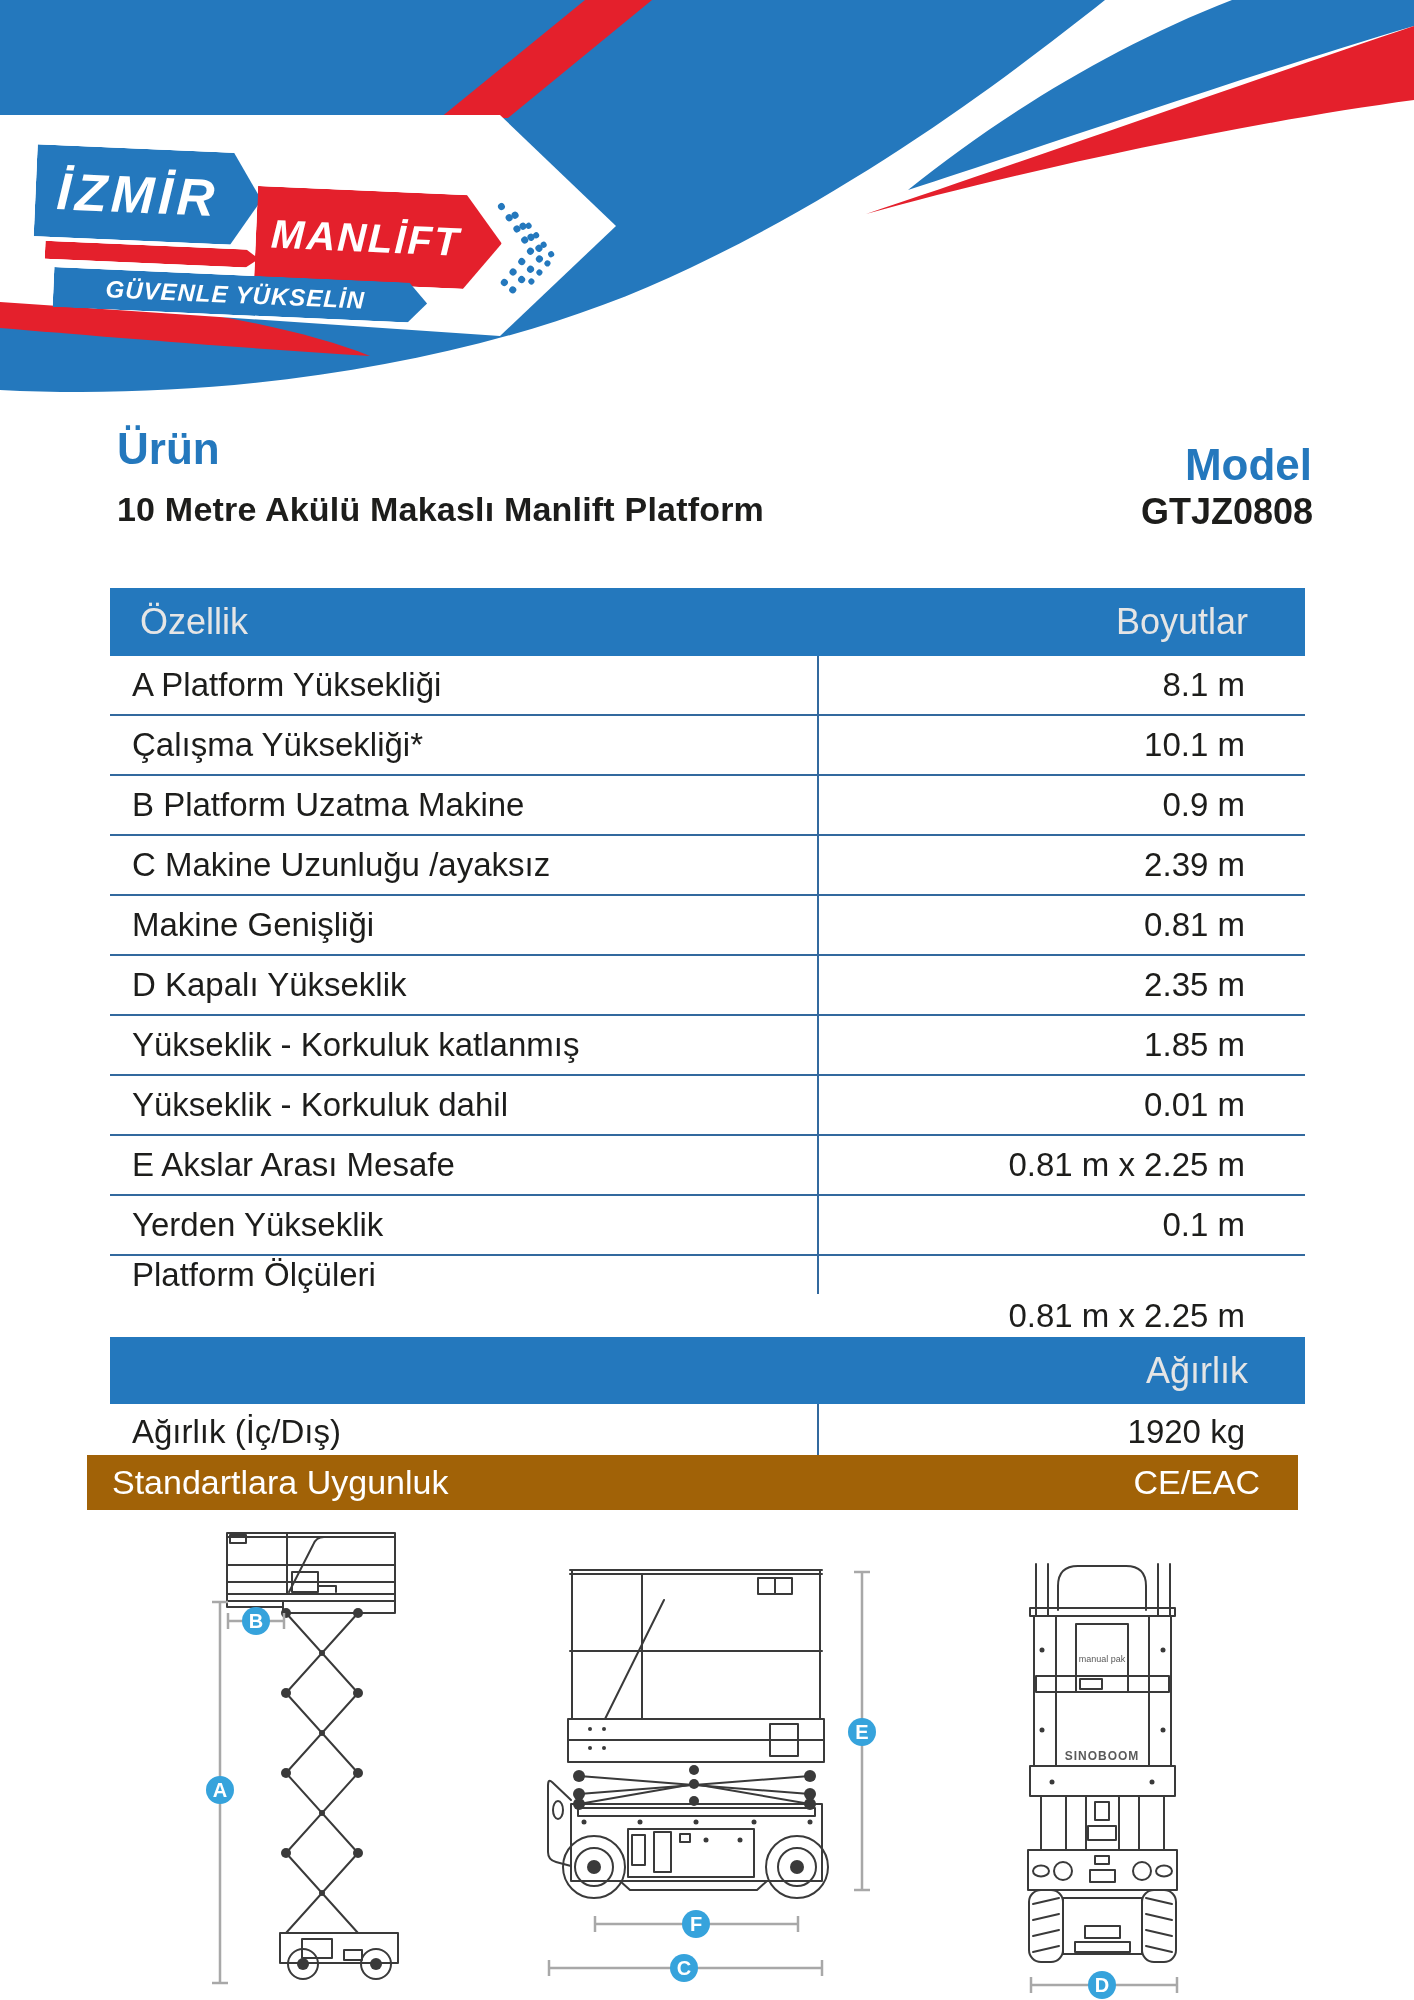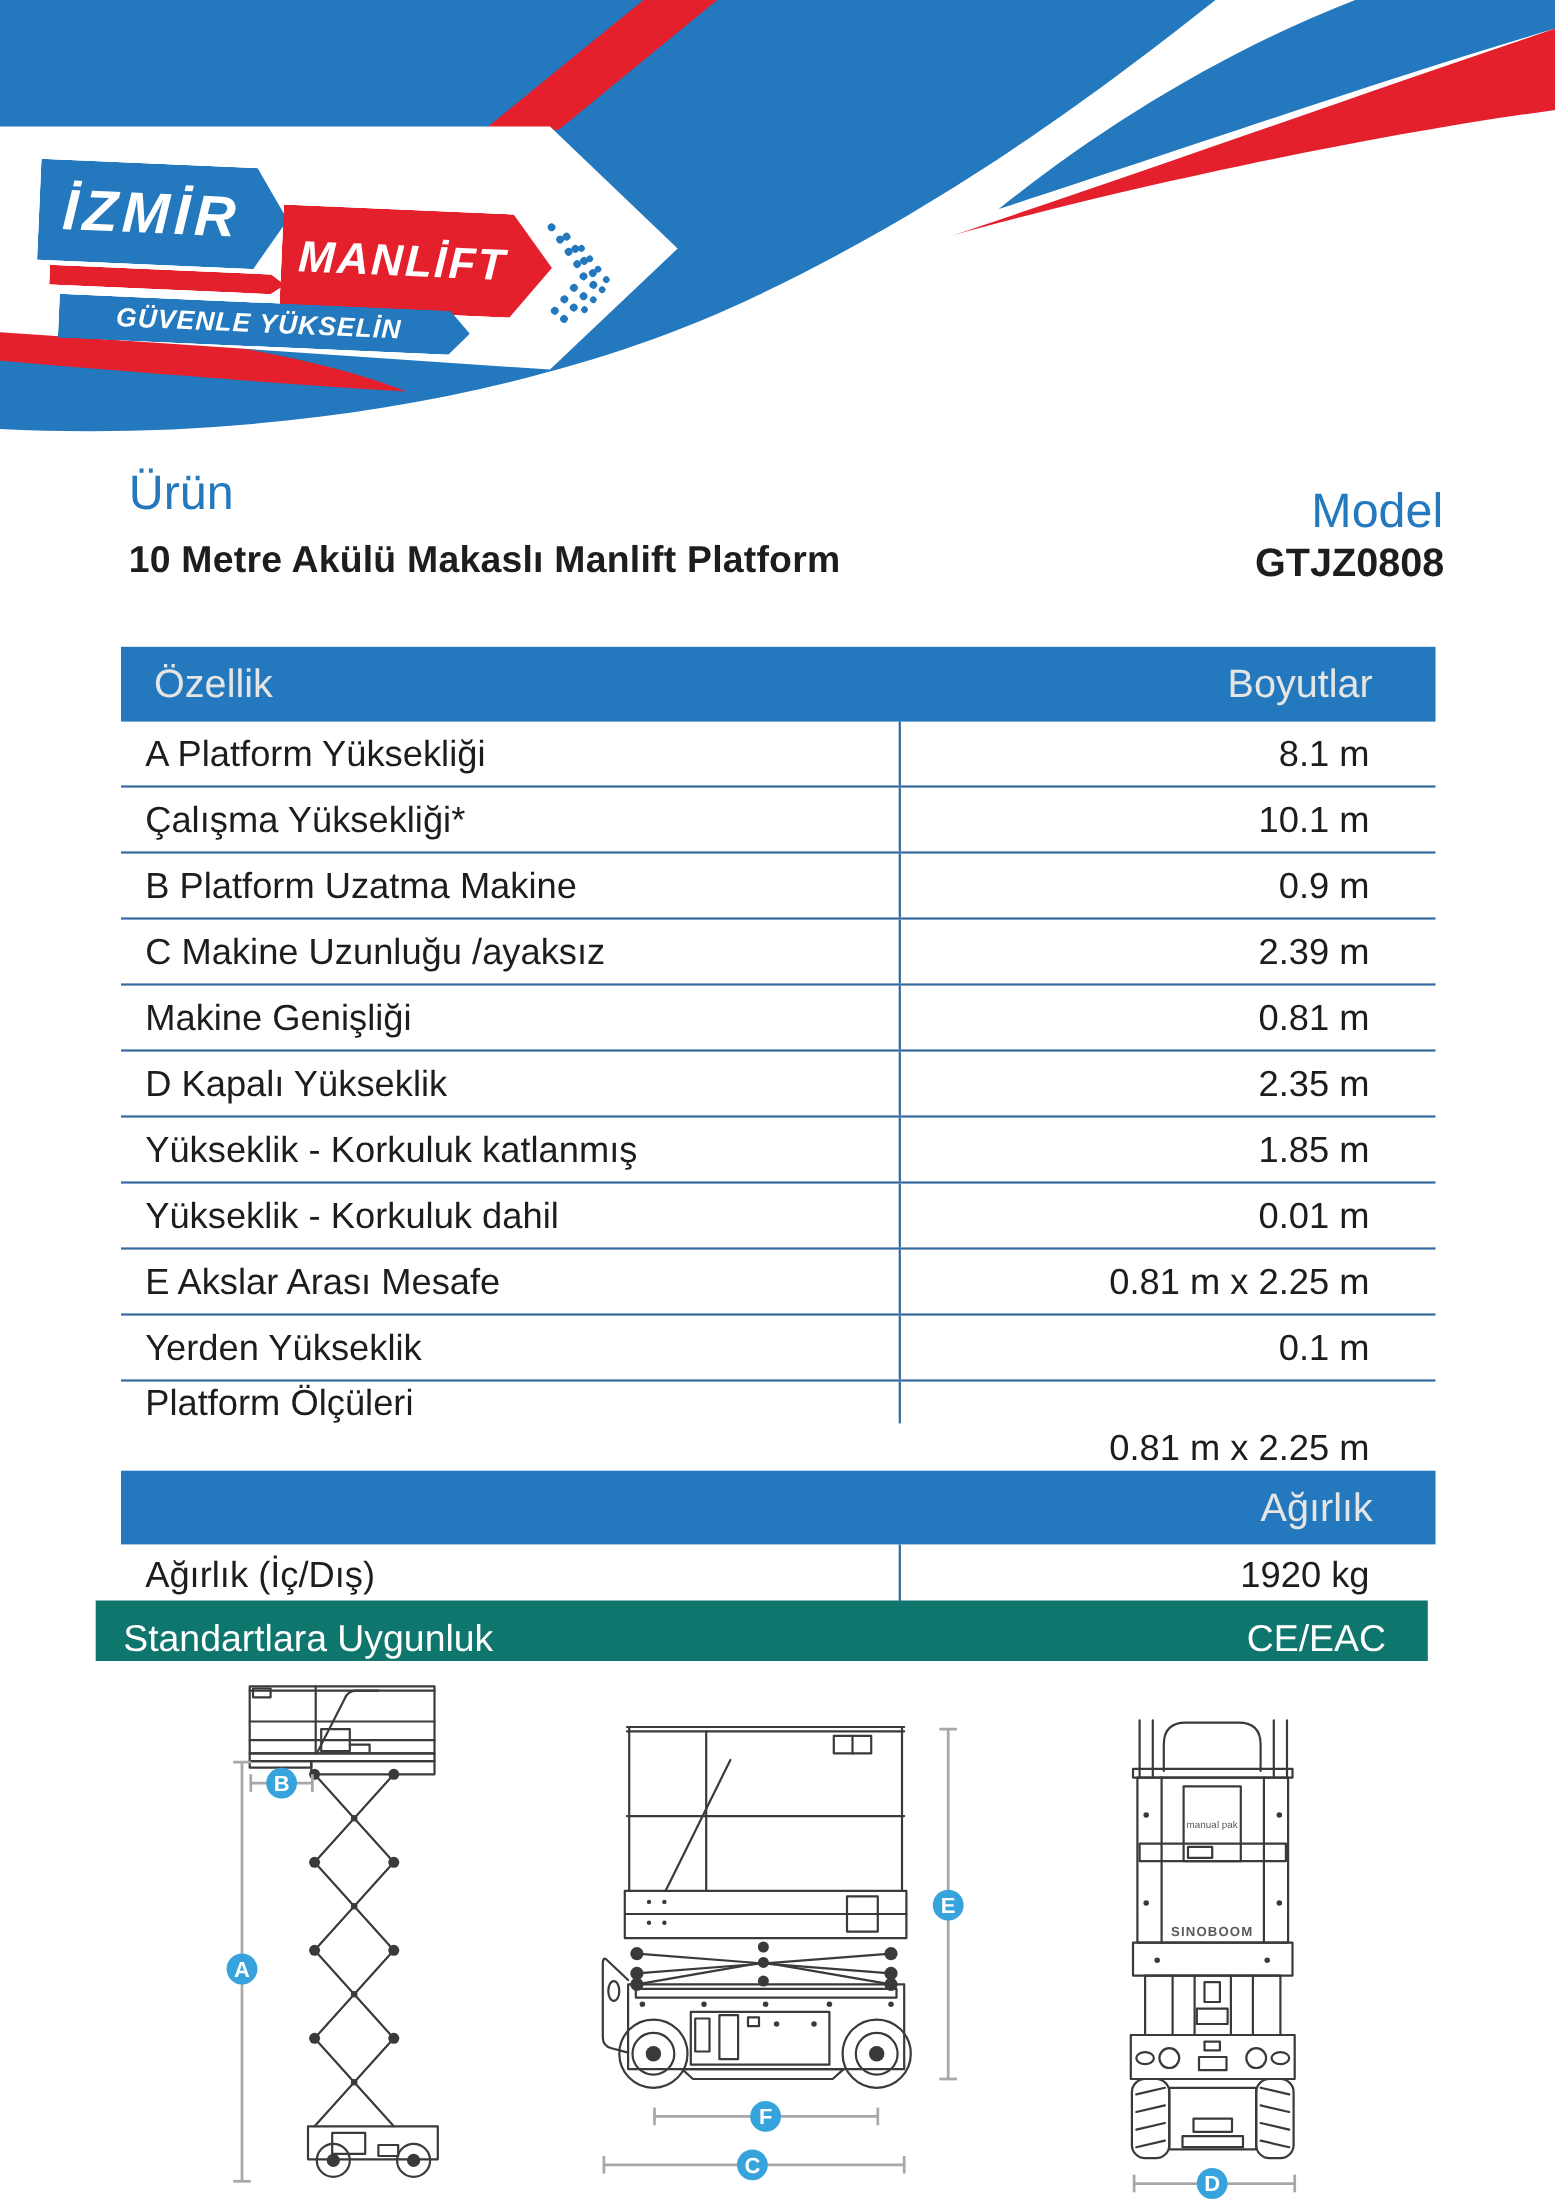--- a/index.html
+++ b/index.html
@@ -19,41 +19,41 @@
     clip-path:polygon(0 0,94% 0,100% 50%,94% 100%,0 100%);}
   .manlift-box{left:226px;top:38px;width:246px;height:94px;background:#e4202c;
     clip-path:polygon(0 0,85% 0,100% 50%,85% 100%,0 100%);}
   .manlift-box span{font-style:italic;font-weight:900;font-size:40px;letter-spacing:2px;color:#fff;padding-right:26px;}
   .dots-chevron{position:absolute;left:466px;top:44px;}
   .tagline-strip{position:absolute;left:26px;top:128px;width:374px;height:40px;background:#2478bd;
     display:flex;align-items:center;justify-content:center;
     clip-path:polygon(0 0,95% 0,100% 50%,95% 100%,0 100%);}
   .tagline-strip span{font-style:italic;font-weight:700;font-size:24px;letter-spacing:1px;color:#fff;padding-right:10px;}
   
-  .h-blue{position:absolute;font-size:44px;font-weight:400;color:#2478bd;}
+  .h-blue{position:absolute;font-size:44px;font-weight:700;color:#2478bd;}
   #urun-heading{left:117px;top:424px;}
   #model-heading{right:102px;top:440px;text-align:right;}
   #product-name{position:absolute;left:117px;top:490px;font-size:34px;font-weight:700;letter-spacing:.2px;}
   #model-code{position:absolute;right:101px;top:491px;font-size:36px;font-weight:700;text-align:right;}
   
   .spec-table{position:absolute;left:110px;top:588px;width:1195px;}
   .bar{display:flex;align-items:center;background:#2478bd;color:#e5e5e5;font-size:36px;font-weight:500;}
   .bar.head{height:68px;}
   .bar.weight{height:67px;}
   .bar .lpad{padding-left:30px;}
   .bar .rpad{margin-left:auto;padding-right:57px;}
   .spec-row{display:flex;align-items:stretch;height:60px;box-sizing:border-box;font-size:33px;font-weight:500;}
   .spec-row:first-of-type{height:56px;}
   .spec-row.tall{height:81px;flex-direction:column;}
   .spec-row:not(.nodiv){border-bottom:2px solid #33699e;}
   .cell-label{width:709px;box-sizing:border-box;border-right:2px solid #33699e;
     display:flex;align-items:center;padding-left:22px;}
   .cell-value{flex:1;display:flex;align-items:center;justify-content:flex-end;padding-right:60px;}
-  .gray-bar{position:absolute;left:87px;top:1455px;width:1211px;height:55px;background:#0f766e;
-    display:flex;align-items:flex-end;color:#fff;font-size:34px;font-weight:500;}
+  .gray-bar{position:absolute;left:87px;top:1455px;width:1211px;height:55px;background:#a16207;
+    display:flex;align-items:center;color:#fff;font-size:34px;font-weight:500;}
   .gray-bar .lpad{padding-left:25px;}
   .gray-bar .rpad{margin-left:auto;padding-right:38px;}
   
   .drawings{position:absolute;left:0;top:1500px;width:1414px;height:500px;}
   .draw{stroke:#3a3a3a;stroke-width:2;fill:none;stroke-linejoin:round;stroke-linecap:round;}
   .fillp{fill:#3a3a3a;stroke:none;}
   .dim{stroke:#a8a8a8;stroke-width:2.5;fill:none;}
   .dimc{fill:#36a3dc;stroke:none;}
   .dimt{fill:#fff;font-size:20px;font-weight:700;text-anchor:middle;}
   .tiny{fill:#5a5a5a;text-anchor:middle;stroke:none;}

